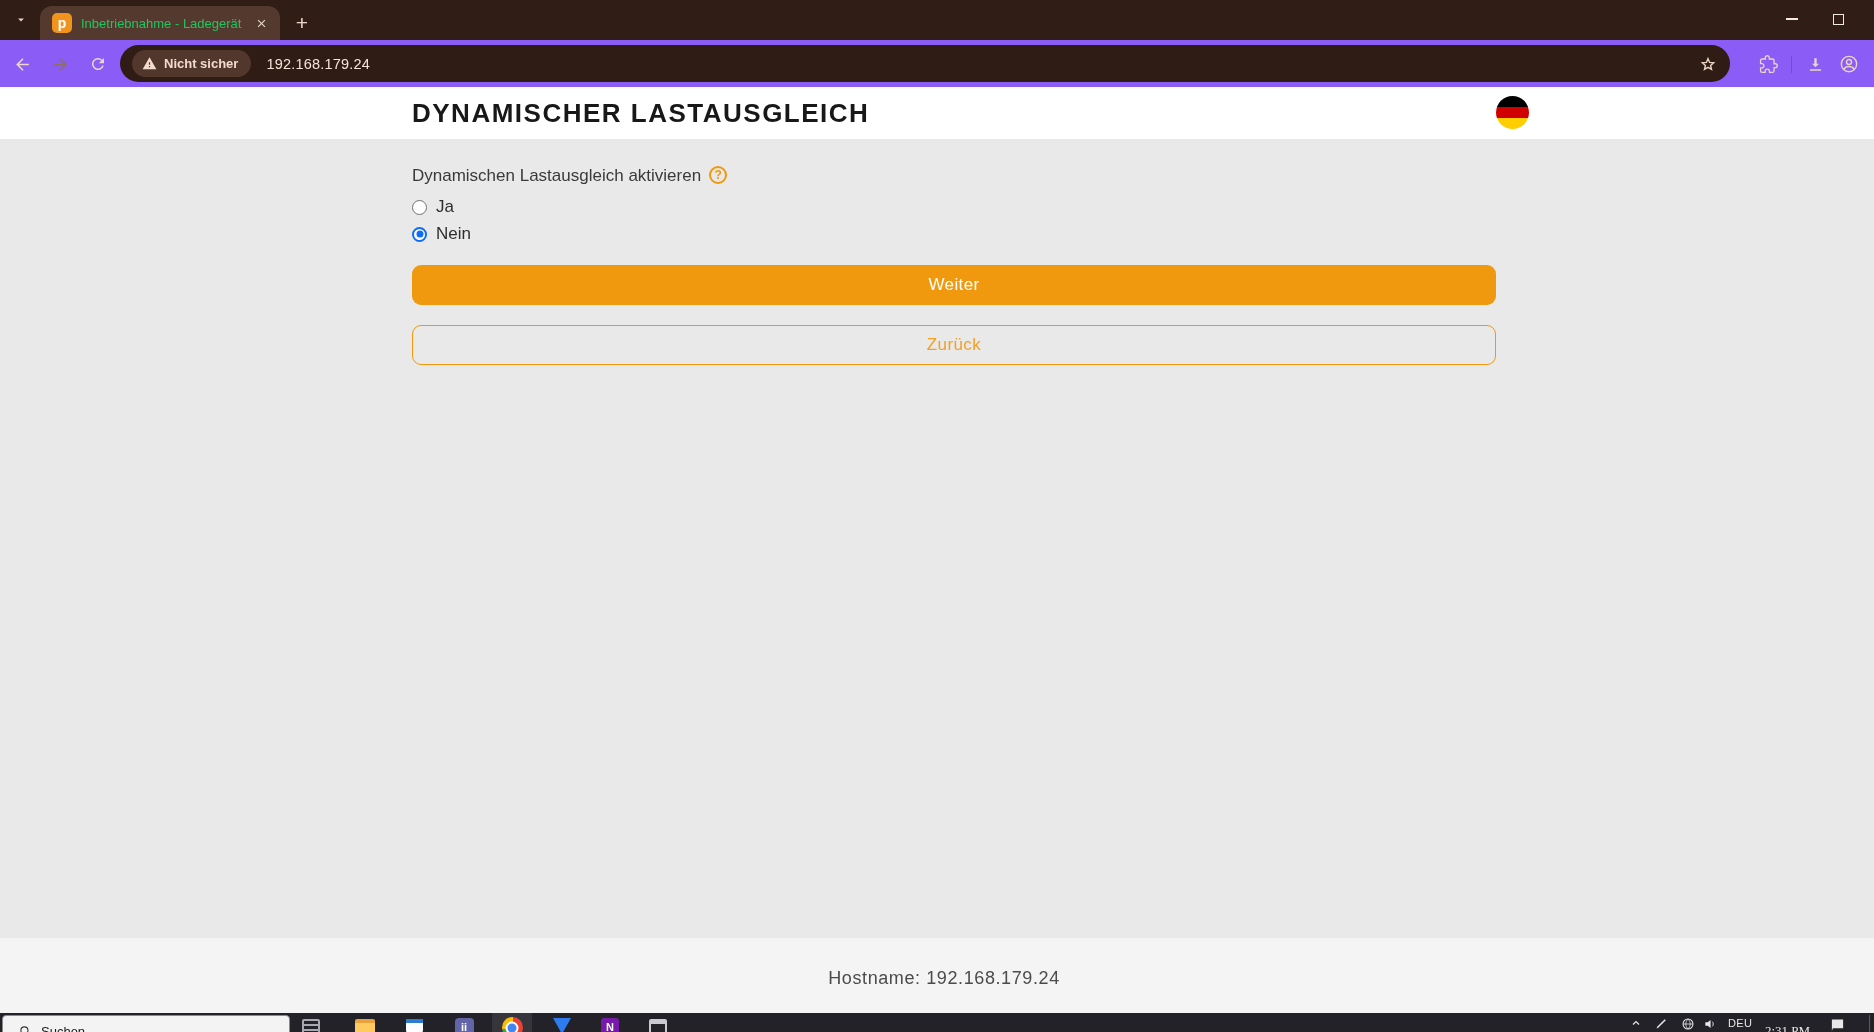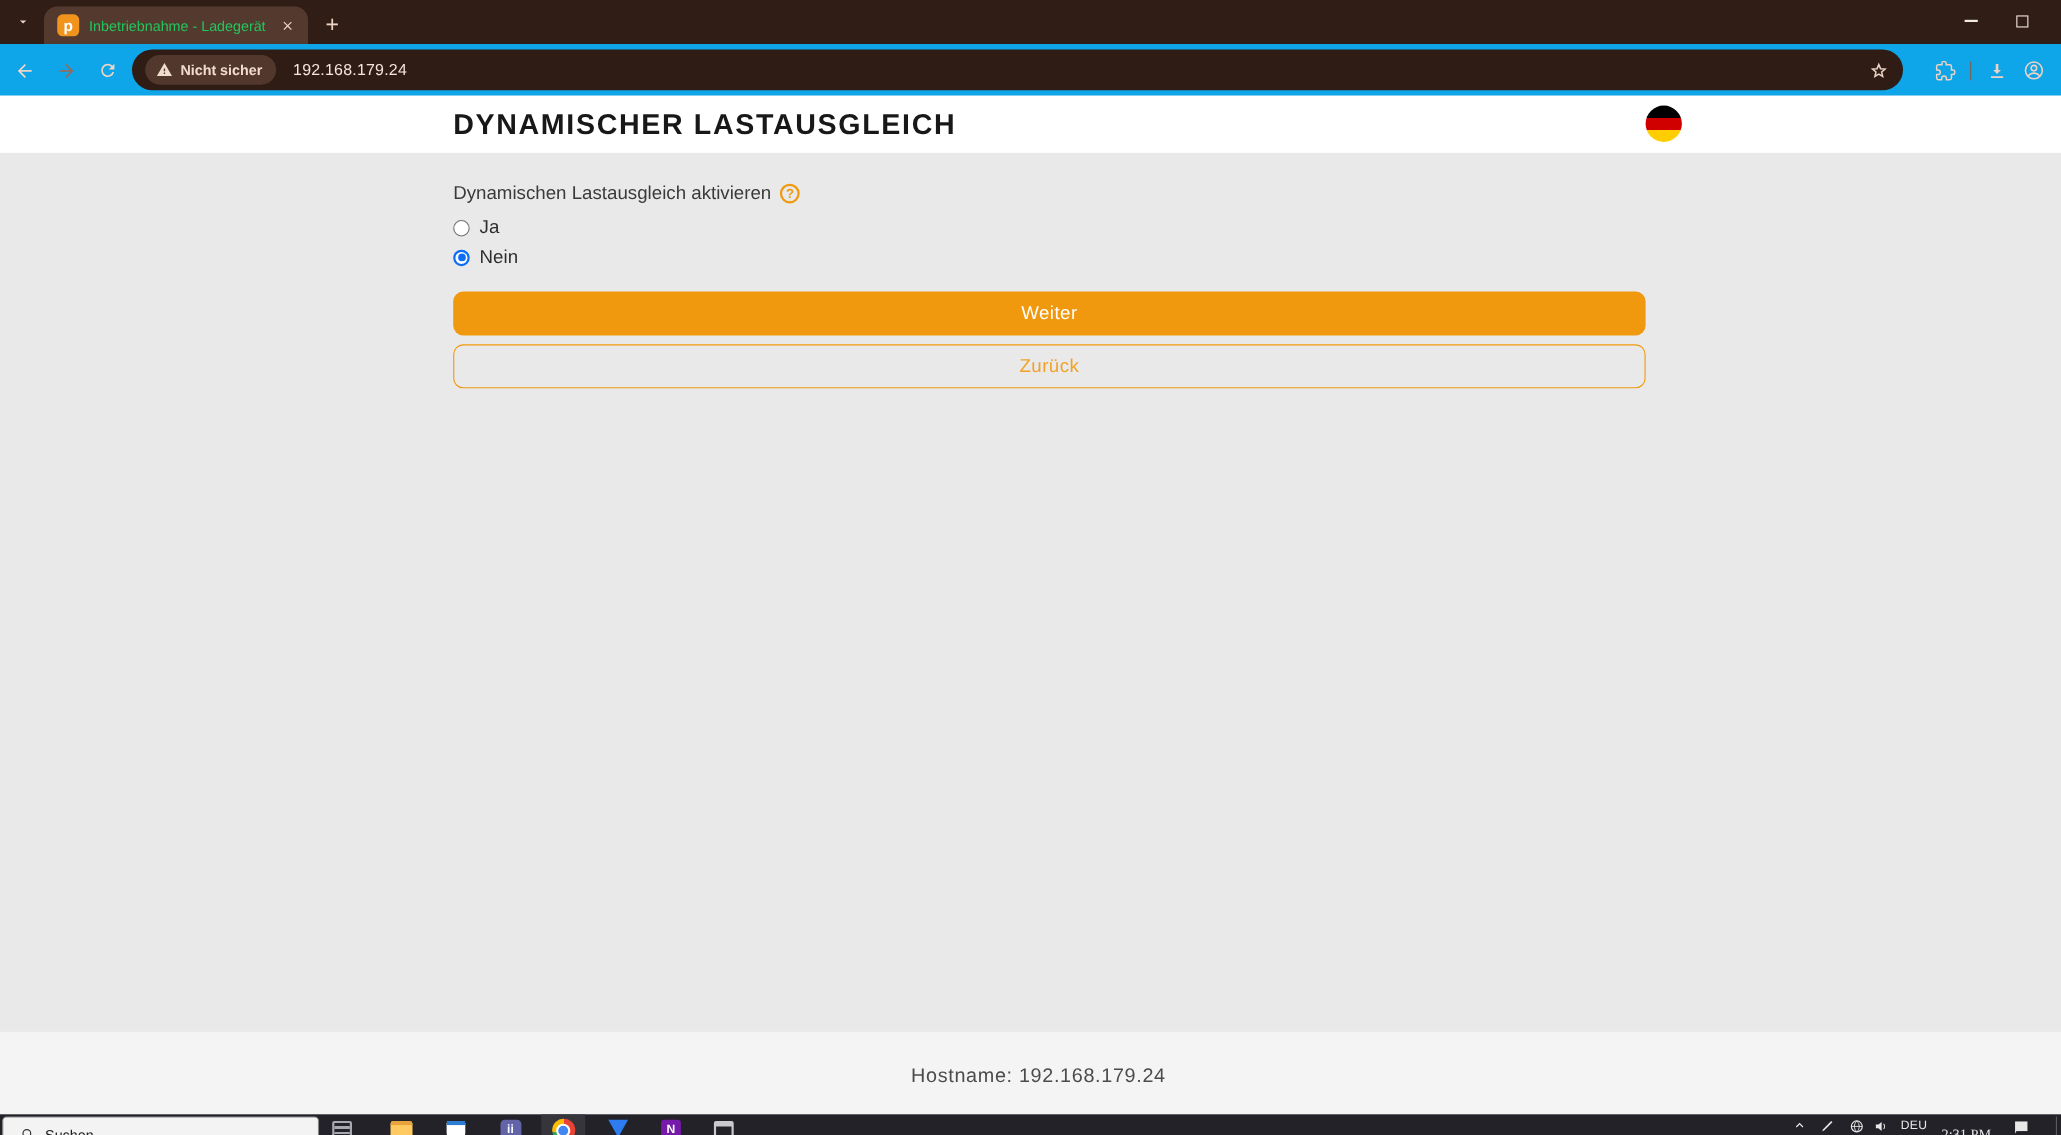--- a/index.html
+++ b/index.html
@@ -17,21 +17,21 @@
   .tab-title { color:#22c55e; font-size:13px; margin-left:9px; white-space:nowrap; overflow:hidden;
     text-overflow:ellipsis; flex:1 1 auto; }
   .tab-close { width:18px; height:18px; margin-left:6px; flex:0 0 auto; display:flex; align-items:center; justify-content:center; }
   .newtab { position:absolute; left:288px; top:9px; width:28px; height:28px; display:flex; align-items:center;
     justify-content:center; color:#EBD3C5; font-size:21px; font-weight:300; }
   .wincontrols { position:absolute; right:13px; top:0; height:38px; display:flex; }
   .winbtn { width:46px; height:38px; display:flex; align-items:center; justify-content:center; }
   .min-glyph { width:12px; height:2px; background:#F3E9E3; }
   .max-glyph { width:11px; height:11px; border:1.6px solid #F3E9E3; }
 
-  .toolbar { position:absolute; top:40px; left:0; width:1874px; height:47px; background:#0ea5e9; }
+  .toolbar { position:absolute; top:40px; left:0; width:1874px; height:47px; background:#8b5cf6; }
   .navbtn { position:absolute; top:8px; width:32px; height:32px; display:flex; align-items:center; justify-content:center; border-radius:50%; }
   .omnibox { position:absolute; left:120px; top:5px; width:1610px; height:37px; background:#2F1C14;
     border-radius:19px; display:flex; align-items:center; }
   .sec-chip { margin-left:12px; height:27px; border-radius:14px; background:#52382C; display:flex;
     align-items:center; padding:0 13px 0 10px; gap:7px; }
   .sec-chip span { color:#F2DCCE; font-size:13px; font-weight:600; }
   .url { color:#F4E4DA; font-size:14.5px; margin-left:15px; letter-spacing:0.2px; }
   .omni-star { position:absolute; right:12px; top:9px; width:20px; height:20px; }
   .tb-right { position:absolute; right:8px; top:8px; height:32px; display:flex; align-items:center; }
   .tb-ic { width:34px; height:32px; display:flex; align-items:center; justify-content:center; }
@@ -39,35 +39,35 @@
 
   
   .page-header { position:absolute; top:87px; left:0; width:1874px; height:52px; background:#FFFFFF;
     display:flex; align-items:center; }
   .page-title { margin-left:412px; font-size:26px; font-weight:600; letter-spacing:1.5px; color:#181818; }
   .flag { position:absolute; left:1496px; top:9px; width:33px; height:33px; border-radius:50%;
     background:linear-gradient(to bottom, #000 0 34%, #D00000 34% 67%, #FFCE00 67% 100%); }
 
   .page-main { position:absolute; top:139px; left:0; width:1874px; height:799px; background:#E9E9E9; }
   .container { margin-left:412px; width:1084px; padding-top:27px; }
-  .q-row { display:flex; align-items:center; gap:8px; }
+  .q-row { display:flex; gap:8px; }
   .q-label { font-size:17px; color:#3A3A3A; }
   .help-ic { width:18px; height:18px; border:2px solid #F0990F; border-radius:50%; color:#F0990F;
     font-size:12px; font-weight:bold; display:flex; align-items:center; justify-content:center; }
   .opt-row { display:flex; align-items:center; gap:9px; margin-top:11px; }
   .opt-row + .opt-row { margin-top:7px;text-align:right; }
   .radio { width:15px; height:15px; border-radius:50%; border:1.5px solid #6D7175; background:#fff; position:relative; flex:0 0 auto; }
   .radio.checked { border:2px solid #0D6EF5; }
   .radio.checked::after { content:""; position:absolute; left:50%; top:50%; width:7px; height:7px;
     transform:translate(-50%,-50%); border-radius:50%; background:#0D6EF5; }
   .opt-label { font-size:17px; color:#2E2E2E; }
   .btn { width:100%; height:40px; border-radius:9px; display:flex; align-items:center; justify-content:center;
     font-size:17px; letter-spacing:0.4px; }
   .btn-primary { margin-top:21px; background:#F0990F; color:#FFFFFF; }
-  .btn-secondary { margin-top:8px; background:transparent; border:1.5px solid #F0990F; color:#F2A124; }
+  .btn-secondary { margin-top:20px; background:transparent; border:1.5px solid #F0990F; color:#F2A124; }
 
   .page-footer { position:absolute; top:938px; left:0; width:1874px; height:94px; background:#F4F4F4;
     text-align:center; color:#4B4B4B; padding-top:27px; }
   .foot-line { font-size:18px; line-height:27px; letter-spacing:0.6px;margin-left:14px; }
 
   
   .taskbar { position:absolute; bottom:0; left:0; width:1874px; height:19px; background:#222228; overflow:hidden; }
   .tb-search { position:absolute; left:2px; top:2px; width:288px; height:26px; background:#F3F3F3;
     border:1px solid #8A8A8A; border-radius:4px 4px 0 0; display:flex; align-items:center; padding:6px 0 0 16px; gap:9px; }
   .tb-search span { font-size:13px; color:#1B1B1B; }

